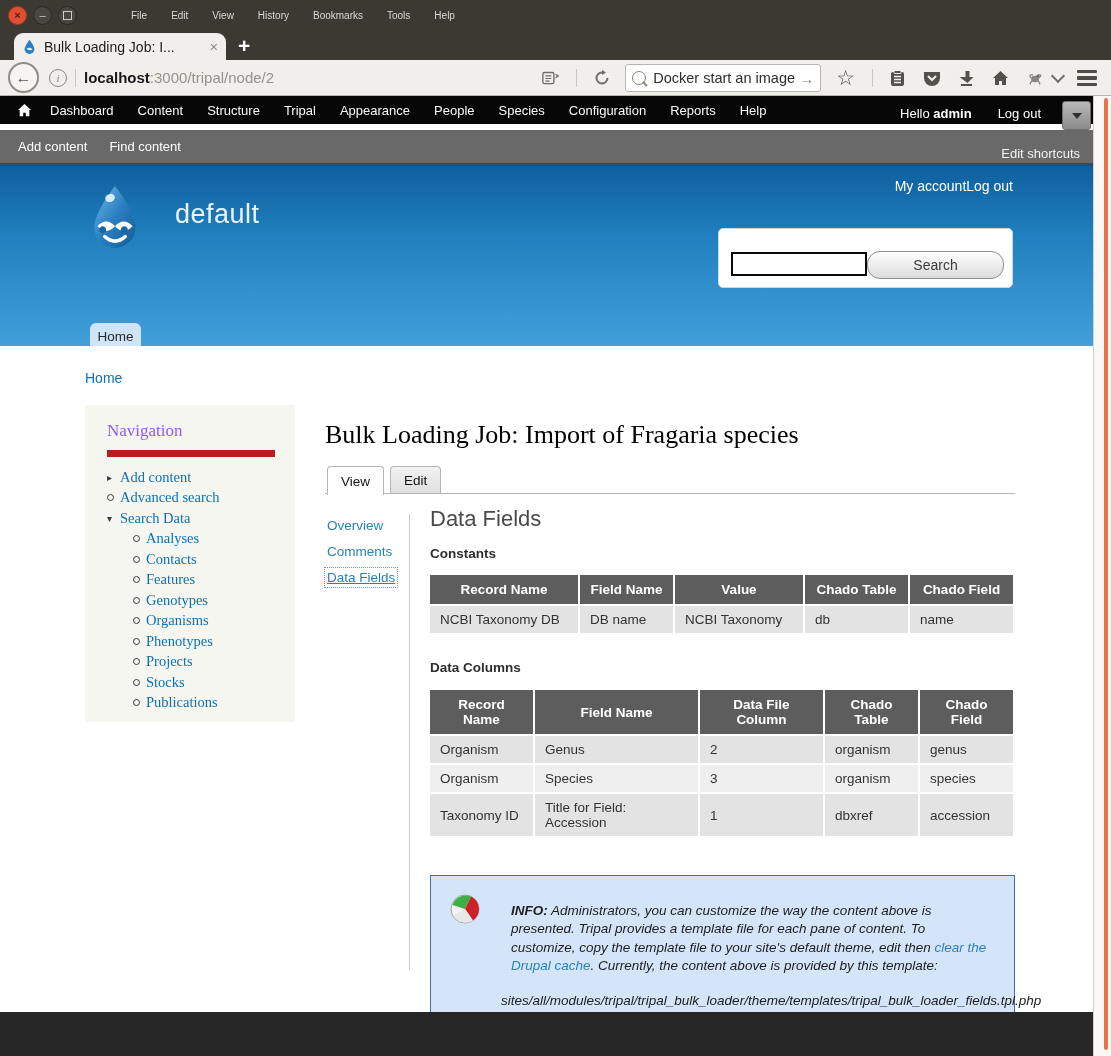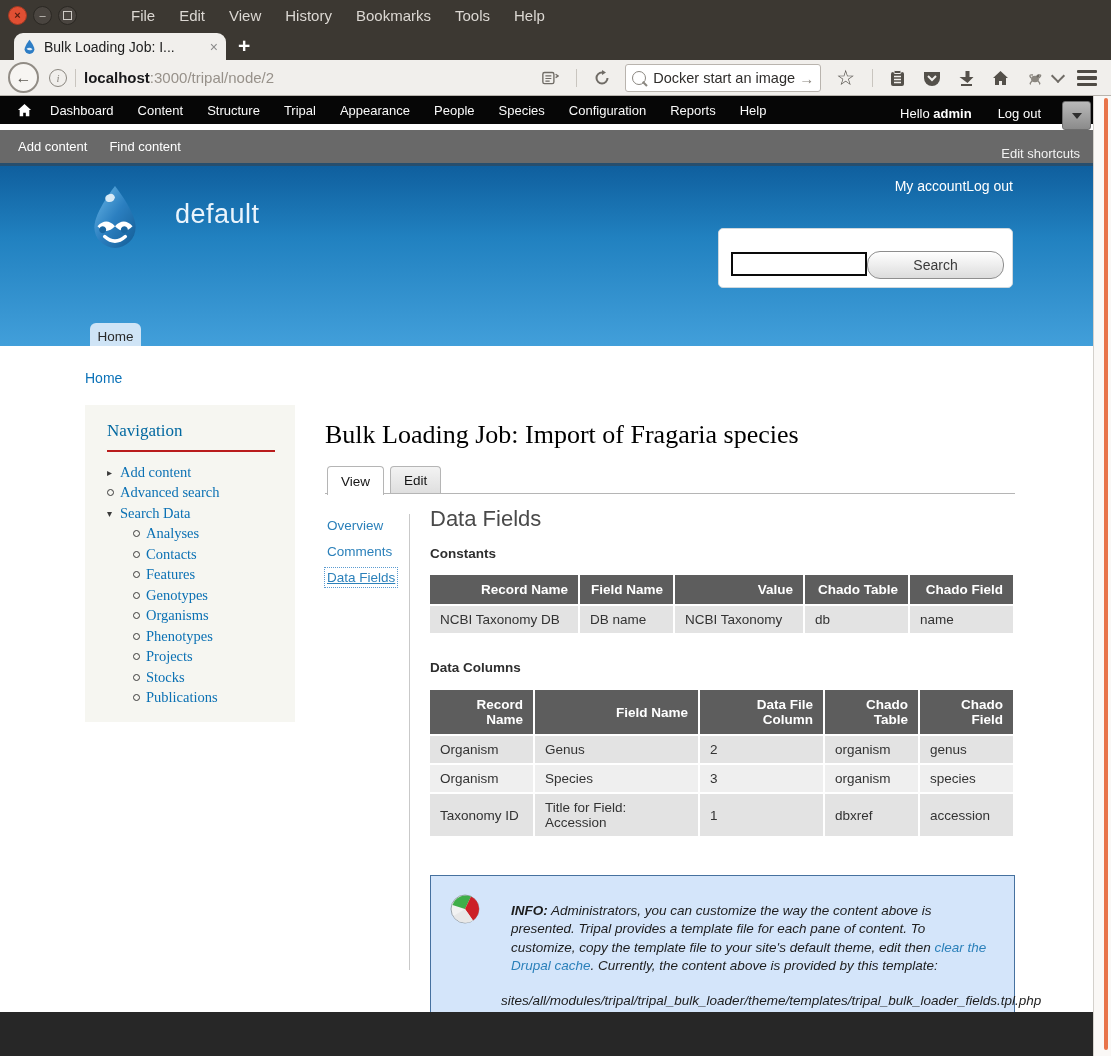--- a/index.html
+++ b/index.html
@@ -5,21 +5,21 @@
   html,body{margin:0;padding:0;}
   body{font-family:"Liberation Sans",sans-serif;background:#222;}
   .stage{position:relative;width:1111px;height:1056px;overflow:hidden;background:#fff;}
 
   
   .titlebar{position:absolute;left:0;top:0;width:1111px;height:30px;background:#3c3832;display:flex;align-items:center;}
   .winbtns{display:flex;gap:6px;margin-left:8px;}
   .wb{width:17px;height:17px;border-radius:50%;background:#4a4540;border:1px solid #2b2823;display:flex;align-items:center;justify-content:center;font-size:11px;color:#cfcbc6;line-height:1;}
   .wb.c{background:#e04f33;border-color:#a83a22;color:#571d10;font-weight:bold;}
   .wb .sq{width:7px;height:7px;border:1.5px solid #cfcbc6;display:block;}
-  .menubar{display:flex;gap:24px;margin-left:54px;color:#dcd8d3;font-size:15px;}
+  .menubar{display:flex;gap:24px;margin-left:54px;color:#dcd8d3;font-size:10px;}
   .menubar span{cursor:default;}
 
   .tabstrip{position:absolute;left:0;top:30px;width:1111px;height:30px;background:#3c3832;}
   .tab{position:absolute;left:14px;top:3px;width:212px;height:27px;background:#f1efec;border-radius:9px 9px 0 0;display:flex;align-items:center;padding:0 8px;box-sizing:border-box;}
   .tabtitle{font-size:14px;color:#1c1c1c;margin-left:7px;white-space:nowrap;overflow:hidden;flex:1;}
   .tabclose{color:#8a8a8a;font-size:14px;margin-left:6px;}
   .newtab{position:absolute;left:238px;top:3px;color:#fff;font-size:21px;font-weight:bold;line-height:25px;}
 
   .urlbar{position:absolute;left:0;top:60px;width:1111px;height:36px;background:#f1efec;border-bottom:1px solid #b8b4ae;box-sizing:border-box;display:flex;align-items:center;}
   .backbtn{width:27px;height:27px;border-radius:50%;border:2px solid #918c85;color:#5c5852;display:flex;align-items:center;justify-content:center;font-size:16px;margin-left:8px;background:#f7f5f2;}
@@ -61,21 +61,21 @@
   .headersearch input{position:absolute;left:12px;top:23px;width:124px;height:20px;border:2px solid #0a0a0a;font-size:13px;padding:0 4px;outline:none;}
   .searchbtn{position:absolute;left:148px;top:22px;width:135px;height:26px;border-radius:13px;border:1px solid #8e8e8e;background:linear-gradient(#ffffff,#dcdcdc);font-size:14px;color:#3a3a3a;display:flex;align-items:center;justify-content:center;}
   .hometab{position:absolute;left:90px;top:157px;width:51px;height:26px;background:#cfe4f6;border-radius:6px 6px 0 0;display:flex;align-items:center;justify-content:center;font-size:13.5px;color:#2a2a2a;}
   .logo{position:absolute;left:84px;top:19px;}
 
   
   .page{position:absolute;left:0;top:346px;width:1111px;height:666px;background:#fff;}
   .crumb{position:absolute;left:85px;top:24px;font-size:14px;color:#0b72b8;cursor:pointer;}
 
   .sidebar{position:absolute;left:85px;top:59px;width:210px;height:317px;background:#f6f6f1;box-sizing:border-box;padding:16px 20px 0 22px;}
-  .sidebar h2{margin:0;font-family:"Liberation Serif",serif;font-weight:normal;font-size:17px;color:#0369a1;padding-bottom:9px;border-bottom:2px solid #b91c1c;}
+  .sidebar h2{margin:0;font-family:"Liberation Serif",serif;font-weight:normal;font-size:17px;color:#8b5cf6;padding-bottom:9px;border-bottom:7px solid #b91c1c;}
   .navlist{list-style:none;margin:10px 0 0 0;padding:0;font-family:"Liberation Serif",serif;font-size:14.5px;}
   .navlist li{display:flex;align-items:center;height:20.5px;}
   .navlist a{color:#0b71b4;text-decoration:none;cursor:pointer;}
   .tri{color:#3a3a3a;font-size:10px;width:13px;flex:none;}
   .ring{width:5px;height:5px;border:1.5px solid #3c3c3c;border-radius:50%;margin-right:6px;flex:none;}
   .sub li{padding-left:26px;}
 
   .ptitle{position:absolute;left:325px;top:74px;margin:0;font-family:"Liberation Serif",serif;font-weight:normal;font-size:26px;color:#000;}
   .ttabs{position:absolute;left:327px;top:120px;display:flex;gap:6px;}
   .ttab{height:27px;padding:0 13px;border:1px solid #b5b5b5;border-bottom:none;border-radius:4px 4px 0 0;display:flex;align-items:center;font-size:13.5px;color:#141414;background:linear-gradient(#f3f3f3,#dedede);}
@@ -89,21 +89,21 @@
   .vdivider{position:absolute;left:409px;top:168px;width:1px;height:456px;background:#c9c9c9;}
 
   .content{position:absolute;left:430px;top:160px;width:585px;}
   .content h2{margin:0;font-weight:normal;font-size:22px;color:#4a4a4a;}
   .seclabel{font-size:13.5px;font-weight:bold;color:#2e2e2e;}
   .lab1{margin:14px 0 0 0;}
   .lab2{margin:27px 0 0 0;}
   table{border-collapse:separate;border-spacing:0;table-layout:fixed;width:585px;font-size:13.5px;}
   .t1{margin-top:14px;}
   .t2{margin-top:15px;}
-  th{background:#5d5d5d;color:#fff;text-align:right;font-weight:bold;padding:7px 10px;border-right:2px solid #fff;box-sizing:border-box;}
+  th{background:#5d5d5d;color:#fff;text-align:center;font-weight:bold;padding:7px 10px;border-right:2px solid #fff;box-sizing:border-box;}
   td{color:#333;padding:6px 10px;border-right:2px solid #fff;border-top:2px solid #fff;box-sizing:border-box;}
   tr.odd td{background:#e3e3e3;}
   tr.even td{background:#efefef;}
 
   .infobox{margin-top:39px;width:585px;box-sizing:border-box;background:#d4e5fa;border:1px solid #46719f;border-bottom-width:2px;padding:16px 12px 16px 70px;position:relative;min-height:133px;}
   .infobox .sphere{position:absolute;left:18px;top:17px;}
   .infotext{margin:10px;font-size:13.5px;font-style:italic;color:#1d1d1d;line-height:18.3px;}
   .infotext a{color:#2b80ba;text-decoration:none;cursor:pointer;}
   .infopath{margin:18px 0 0 0;font-size:13.5px;font-style:italic;color:#1d1d1d;}
 

